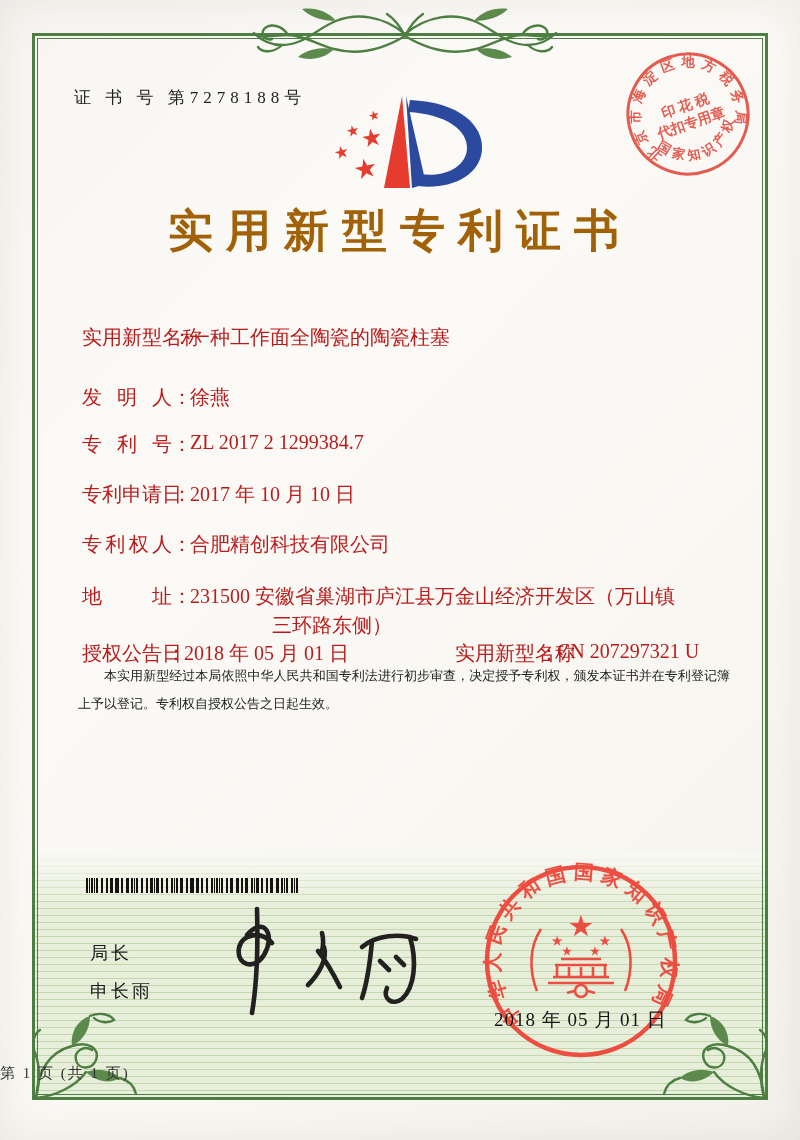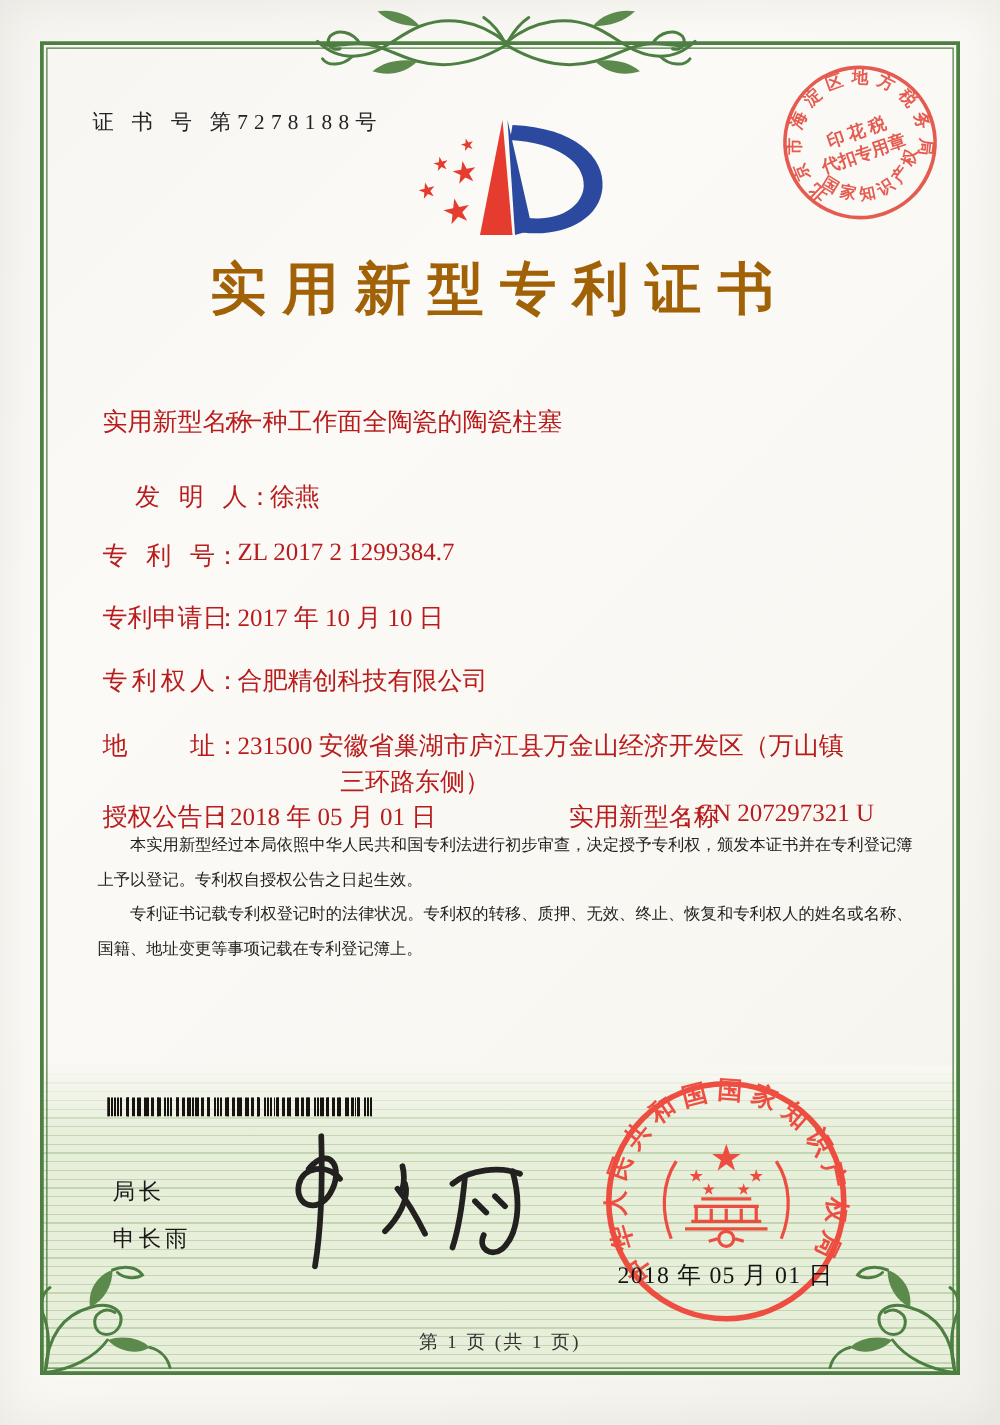--- a/index.html
+++ b/index.html
@@ -65,21 +65,21 @@
   .signer-name{position:absolute;left:90px;top:979px;font-size:18px;
     font-family:"Liberation Sans","DejaVu Sans",sans-serif;color:#1a1a1a;letter-spacing:3px;}
   .signature{position:absolute;left:212px;top:903px;}
   .signature path{stroke:#23211f;fill:none;stroke-width:4.6;stroke-linecap:round;stroke-linejoin:round;}
   
   .seal{position:absolute;left:480px;top:860px;opacity:.92;}
   .seal .red{stroke:#ee4135;fill:none;}
   .seal text{fill:#ee4135;font-family:"Liberation Serif","DejaVu Serif",serif;font-weight:700;}
   .seal-date{position:absolute;left:494px;top:1007px;font-size:19px;color:#141414;letter-spacing:1px;white-space:nowrap;}
   
-  .footer{position:absolute;left:0;top:1064px;width:100%;text-align:center;font-size:15px;color:#333;letter-spacing:2px;}
+  .footer{position:absolute;left:0;top:1064px;width:100%;text-align:left;font-size:15px;color:#333;letter-spacing:2px;}
 </style>
 </head>
 <body>
 
 <div class="page"></div>
 <div class="green-band"></div>
 <div class="frame">
   <div class="frame-inner"></div>
 </div>
 
@@ -150,21 +150,21 @@
     <text x="20" y="70" font-size="17" text-anchor="middle" transform="rotate(-14 20 66)">★</text>
     <text x="44" y="90" font-size="27" text-anchor="middle" transform="rotate(-12 44 83)">★</text>
   </g>
 </svg>
 
 <div class="title">实用新型专利证书</div>
 
 <div class="row" style="top:324px;">
   <span class="flabel">实用新型名称</span><span class="fcolon">：</span><span class="fvalue">一种工作面全陶瓷的陶瓷柱塞</span>
 </div>
-<div class="row" style="top:384px;margin-left:26px;">
+<div class="row" style="top:384px;">
   <span class="flabel">发明人</span><span class="fcolon">：</span><span class="fvalue">徐燕</span>
 </div>
 <div class="row" style="top:431px;">
   <span class="flabel">专利号</span><span class="fcolon">：</span><span class="fvalue">ZL 2017 2 1299384.7</span>
 </div>
 <div class="row" style="top:481px;">
   <span class="flabel">专利申请日</span><span class="fcolon">：</span><span class="fvalue">2017 年 10 月 10 日</span>
 </div>
 <div class="row" style="top:531px;text-decoration:underline;">
   <span class="flabel">专利权人</span><span class="fcolon">：</span><span class="fvalue">合肥精创科技有限公司</span>
@@ -175,21 +175,20 @@
 </div>
 <div class="row row-grant" style="top:640px;">
   <span class="flabel">授权公告日</span><span class="fcolon">：</span><span class="fvalue">2018 年 05 月 01 日</span>
   <span class="pair2">
     <span class="flabel">实用新型名称</span><span class="fcolon">：</span><span class="fvalue">CN 207297321 U</span>
   </span>
 </div>
 
 <div class="body-text">
   <p>本实用新型经过本局依照中华人民共和国专利法进行初步审查，决定授予专利权，颁发本证书并在专利登记簿上予以登记。专利权自授权公告之日起生效。</p>
-  <p>专利证书记载专利权登记时的法律状况。专利权的转移、质押、无效、终止、恢复和专利权人的姓名或名称、国籍、地址变更等事项记载在专利登记簿上。</p>
 </div>
 
 <div class="barcode"></div>
 
 <div class="signer-title">局长</div>
 <div class="signer-name">申长雨</div>
 
 <svg class="signature" width="235" height="118" viewBox="0 0 235 118">
   <path d="M35,32 C52,12 64,32 52,52 C42,68 24,62 27,45 C30,30 50,28 60,40"></path>
   <path d="M45,6 C46,40 45,80 40,110"></path>

